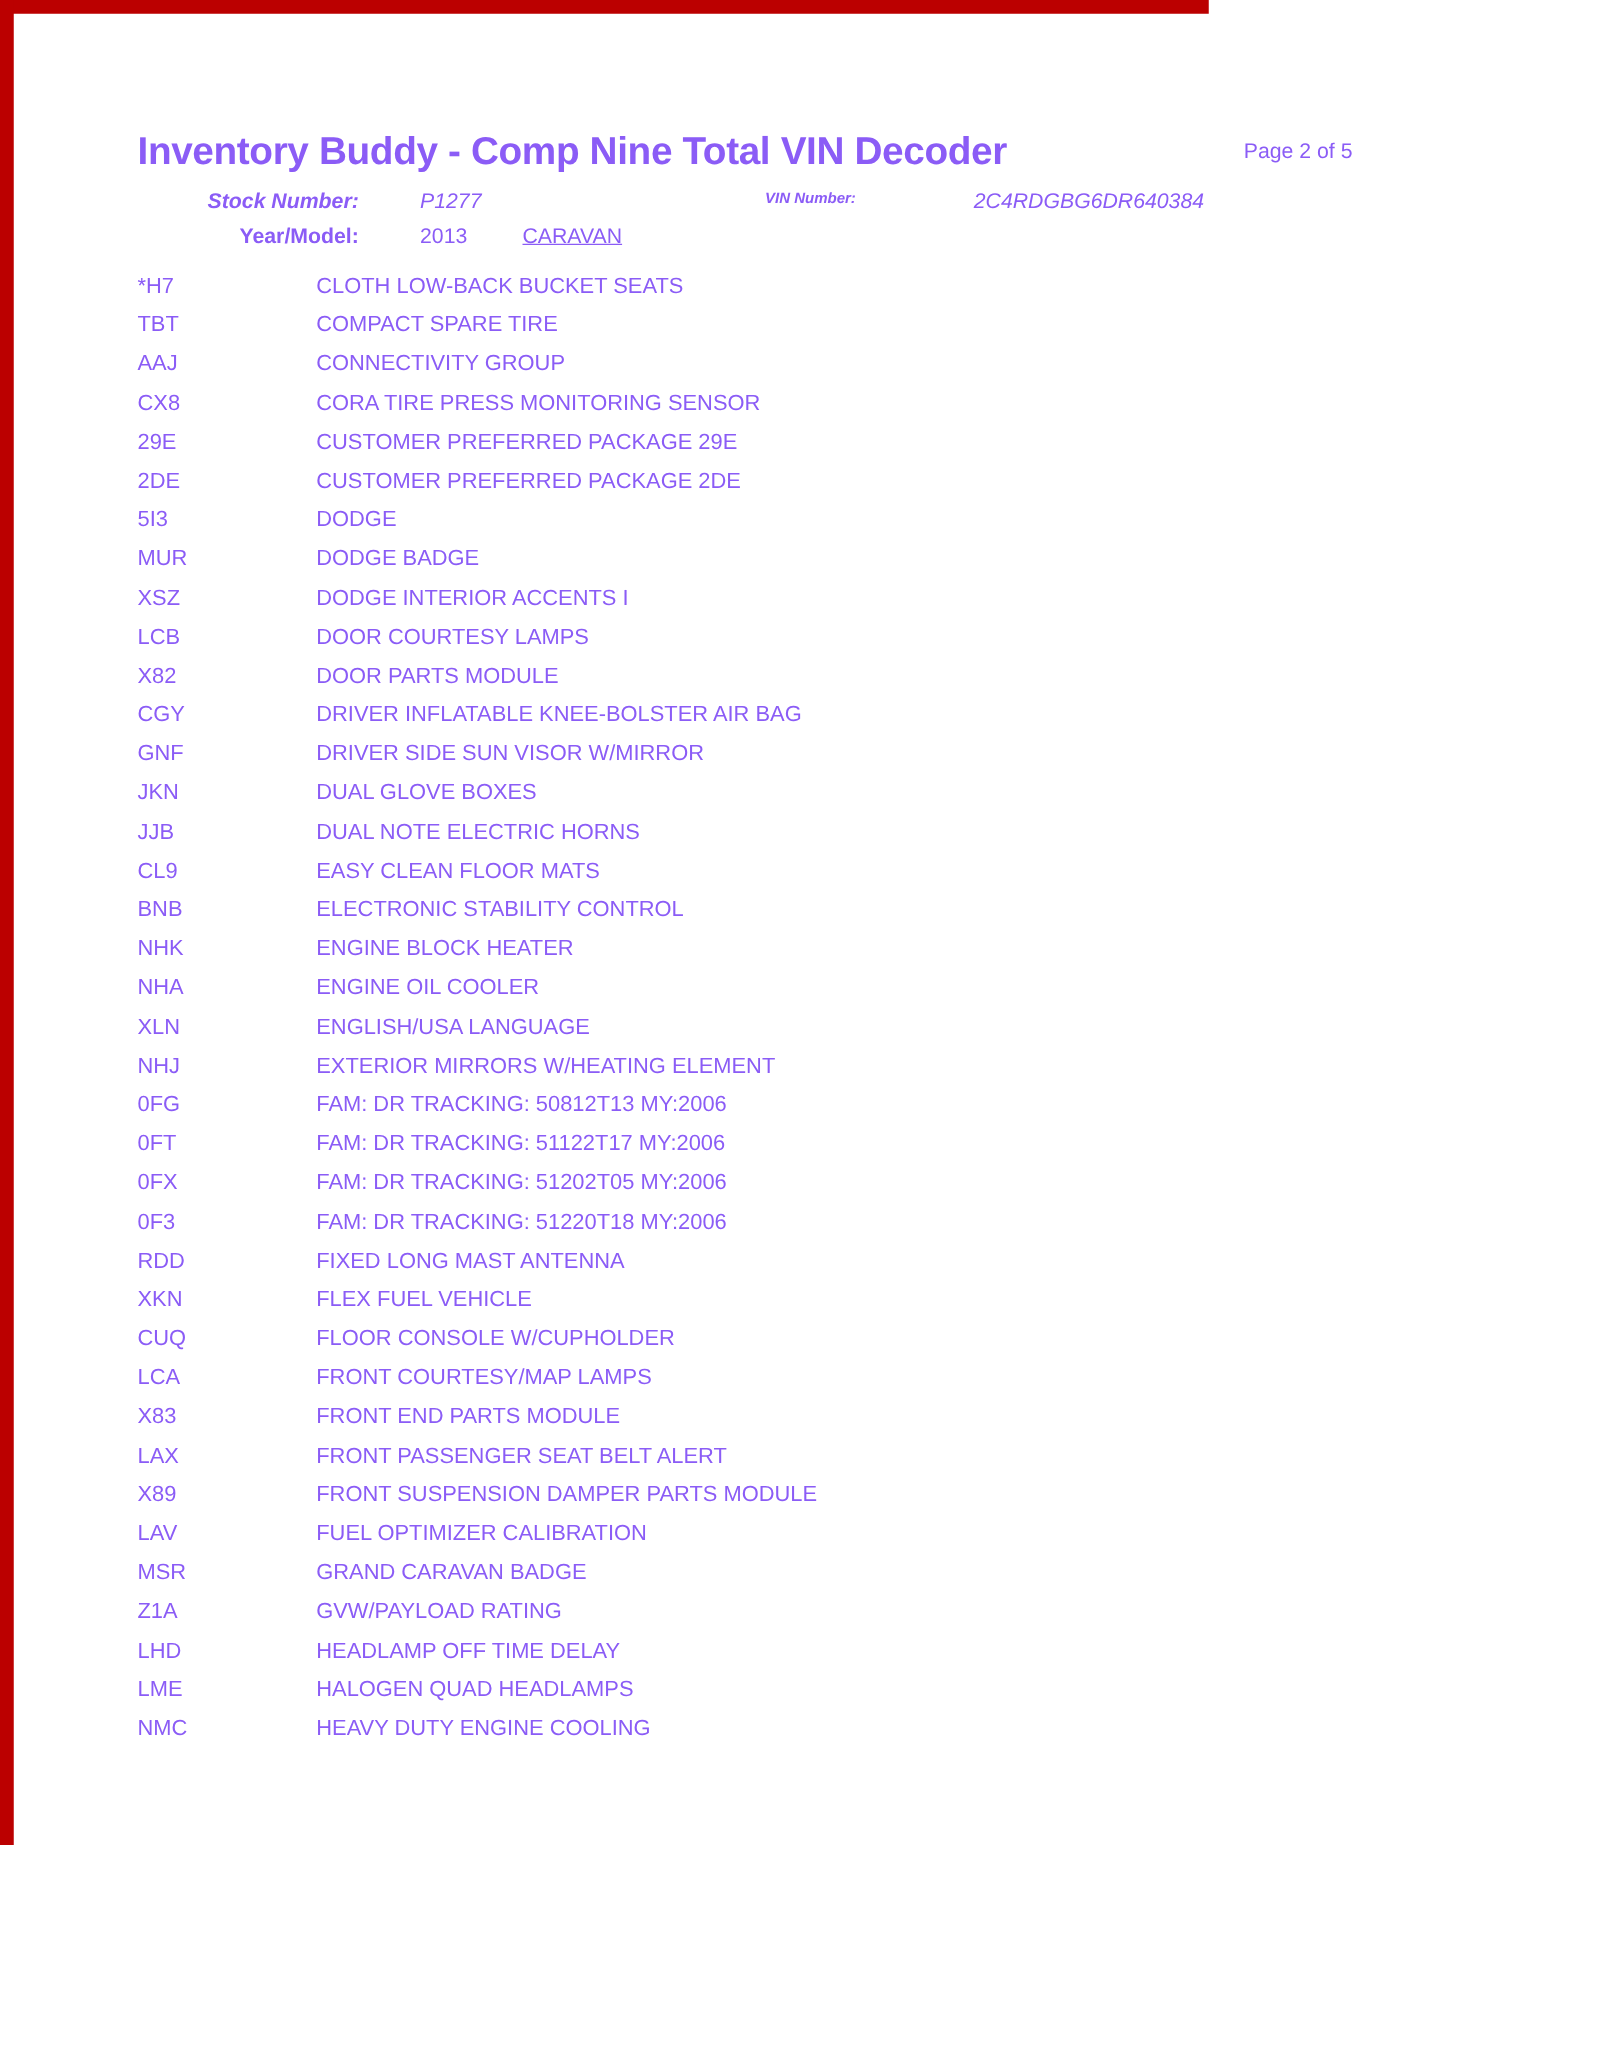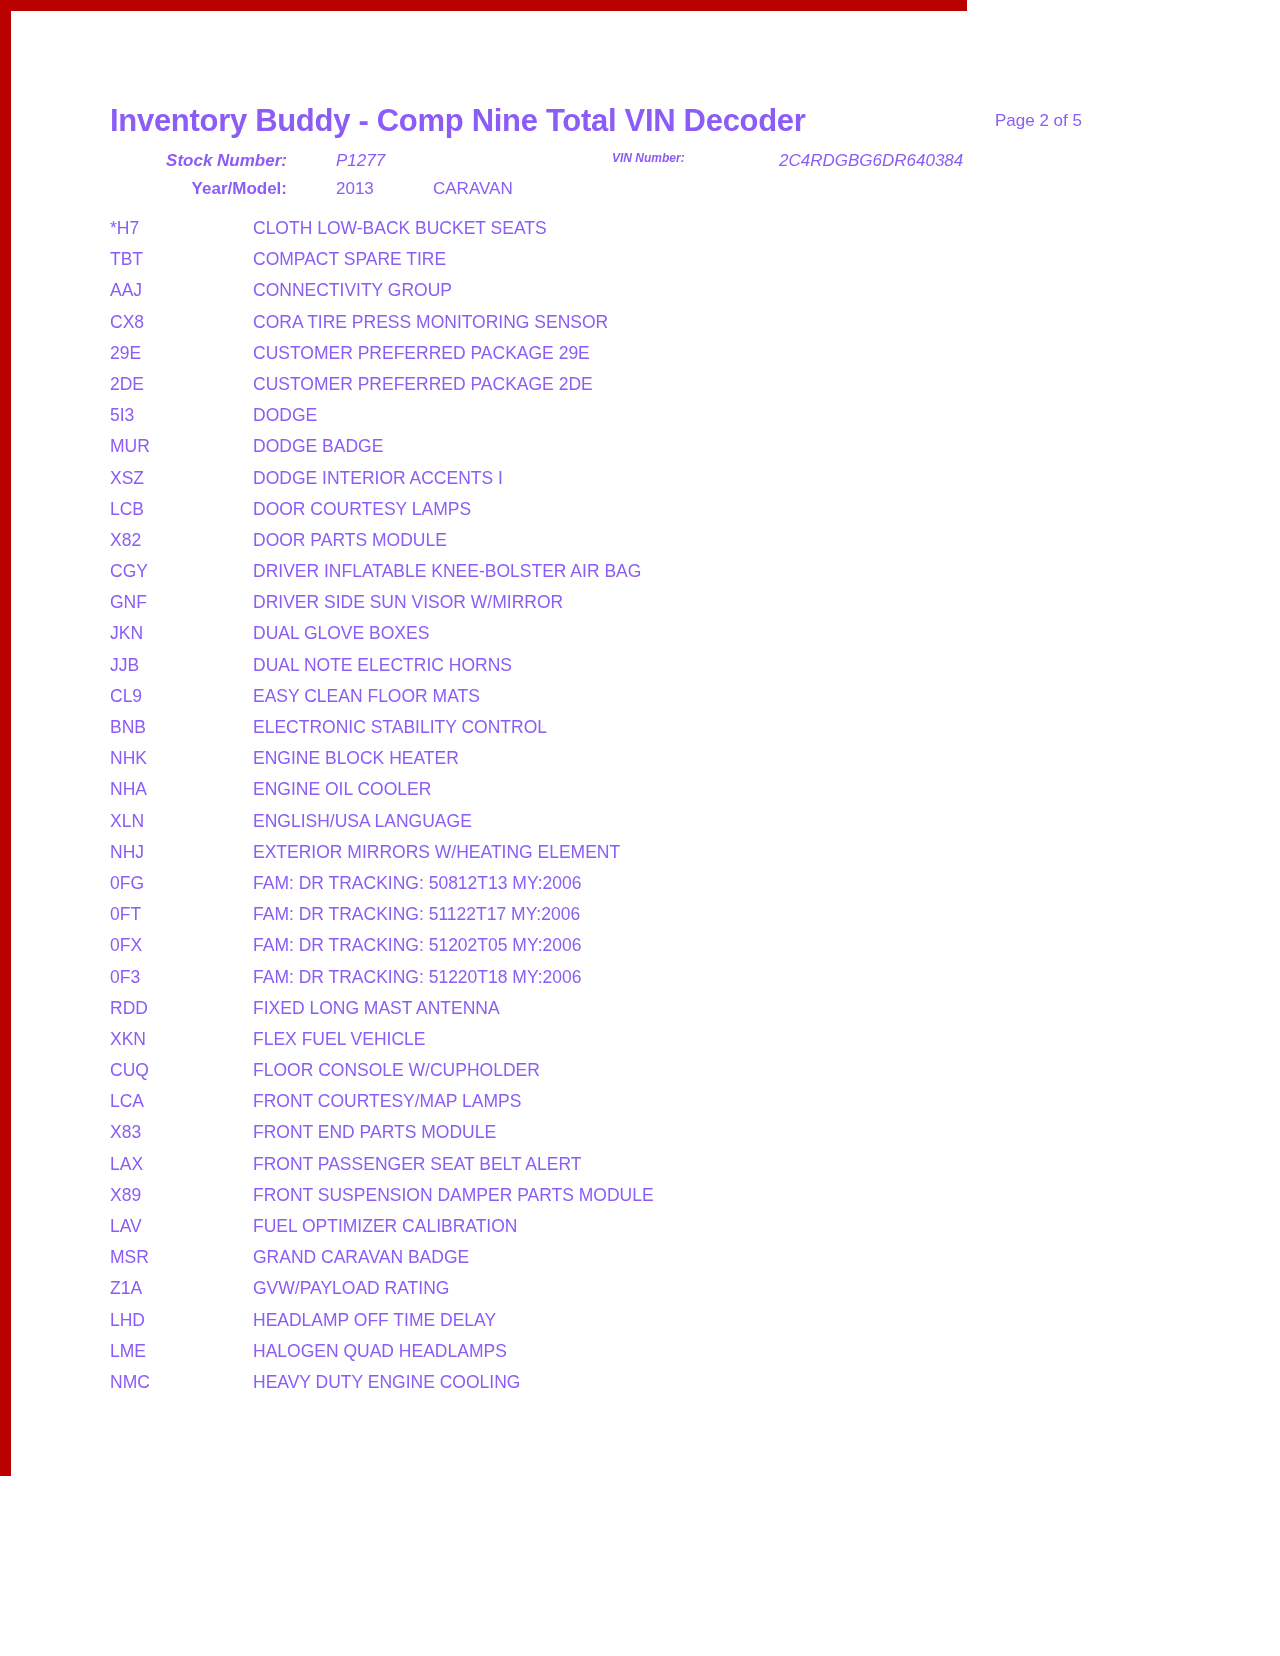--- a/index.html
+++ b/index.html
@@ -39,21 +39,21 @@
   .meta-value { position: absolute; font-size: 17px; white-space: nowrap; margin-left: 39px; }
   .row1 { top: 151px; font-style: italic; }
   .row2 { top: 179px; }
   .stock-value { left: 297px; }
   .vin-label {
     position: absolute; left: 612px; font-size: 12px; font-weight: 700;
     white-space: nowrap;
   }
   .vin-value { left: 740px; }
   .year-value { left: 297px; }
-  .model-value { left: 394px; }
+  .model-value { left: 379px; text-decoration: underline; }
   .options {
     position: absolute; left: 0; top: 213px; width: 1280px;
   }
   .option-row {
     position: relative;
     height: 31.2px; line-height: 31.2px;
     font-size: 17.5px;
   }
   .option-code { position: absolute; left: 110px; white-space: nowrap; }
   .option-desc { position: absolute; left: 253px; white-space: nowrap; }

